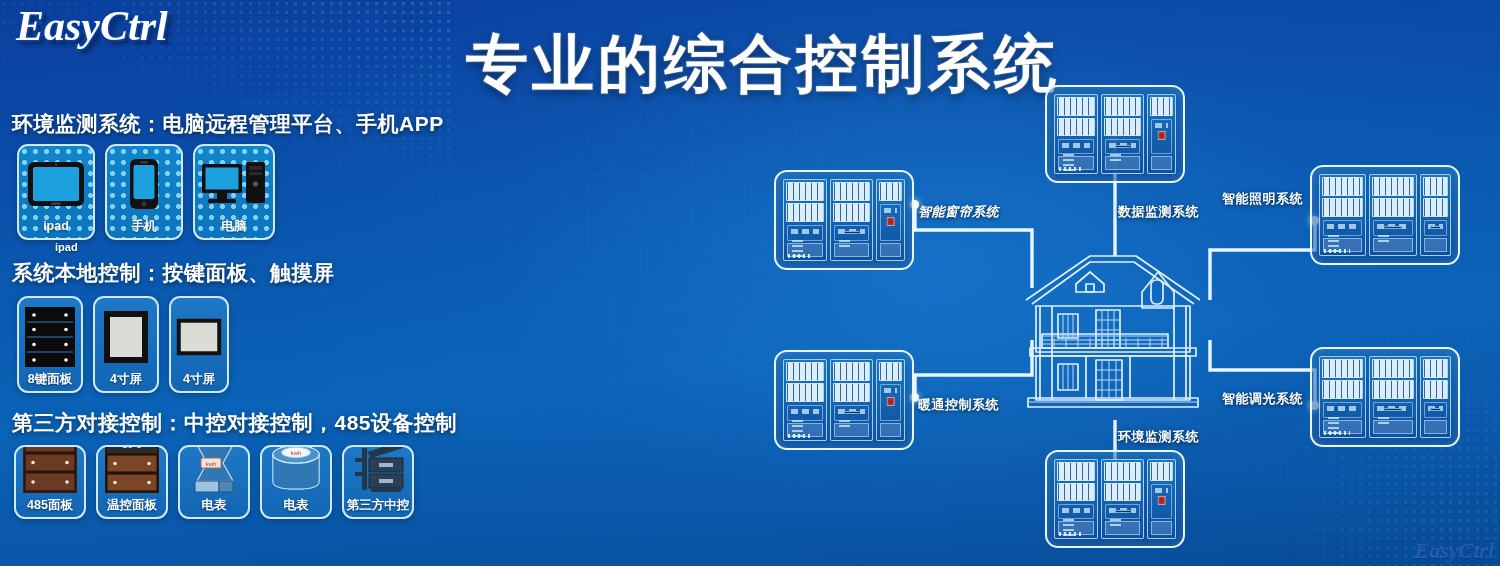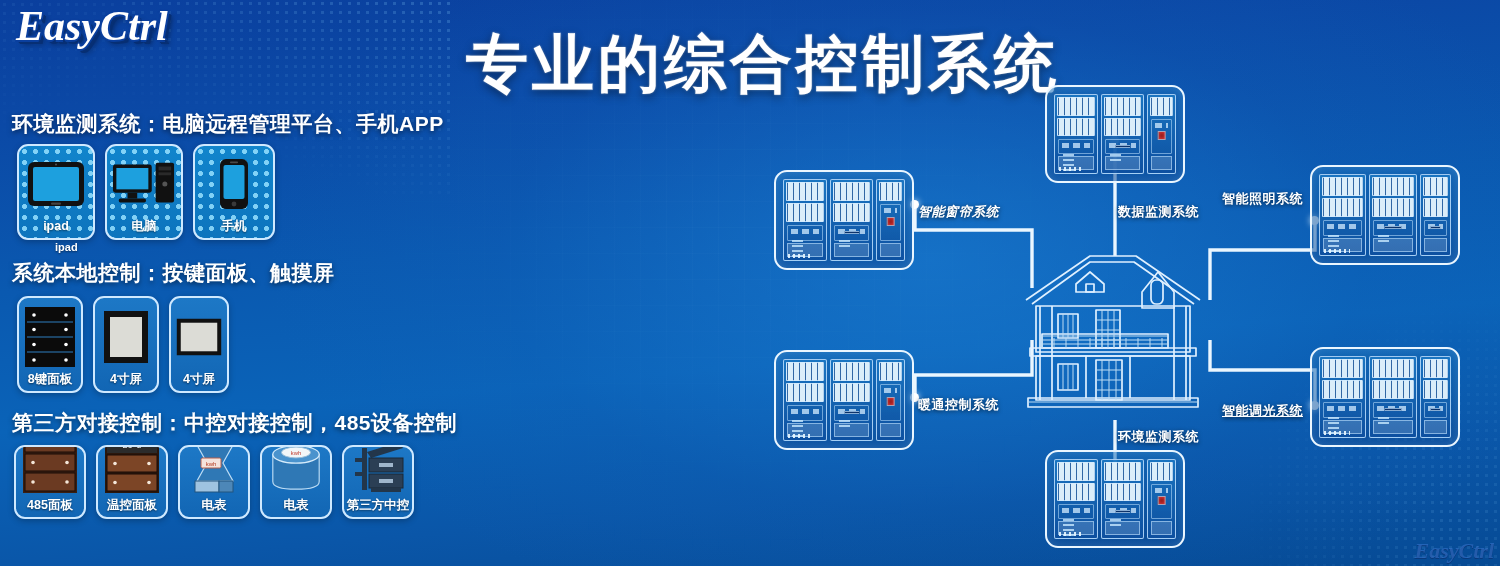--- a/index.html
+++ b/index.html
@@ -211,44 +211,44 @@
           <rect x="6" y="6" width="46" height="34" rx="2" fill="#1da0de"></rect>
           <rect x="24" y="41.5" width="10" height="2.2" rx="1" fill="#444"></rect>
           <circle cx="29" cy="3.6" r="1" fill="#555"></circle>
         </svg>
       </div>
       <div class="cap">ipad</div>
     </div>
 
     <div class="dev-card dotted">
       <div class="art">
+        <svg width="30" height="52" viewBox="0 0 30 52">
+          <rect x="1" y="1" width="28" height="50" rx="6" fill="#111"></rect>
+          <rect x="4.5" y="7" width="21" height="34" rx="2" fill="#1da0de"></rect>
+          <circle cx="15" cy="46" r="2.4" fill="#3a3a3a"></circle>
+          <rect x="11" y="3.6" width="8" height="1.6" rx=".8" fill="#4a4a4a"></rect>
+        </svg>
+      </div>
+      <div class="cap">手机</div>
+    </div>
+
+    <div class="dev-card dotted">
+      <div class="art">
         <svg width="66" height="48" viewBox="0 0 66 48">
           <rect x="1" y="4" width="40" height="29" rx="2.5" fill="#111"></rect>
           <rect x="4.5" y="7.5" width="33" height="22" fill="#1da0de"></rect>
           <rect x="16" y="33" width="10" height="6" fill="#111"></rect>
           <rect x="7" y="39" width="28" height="4" rx="1.6" fill="#111"></rect>
           <rect x="45" y="2" width="19" height="41" rx="2" fill="#111"></rect>
           <rect x="48" y="6" width="13" height="4" fill="#2a2a2a"></rect>
           <rect x="48" y="12" width="13" height="3" fill="#2a2a2a"></rect>
           <circle cx="54.5" cy="24" r="2.6" fill="#555"></circle>
         </svg>
       </div>
       <div class="cap">电脑</div>
-    </div>
-
-    <div class="dev-card dotted">
-      <div class="art">
-        <svg width="30" height="52" viewBox="0 0 30 52">
-          <rect x="1" y="1" width="28" height="50" rx="6" fill="#111"></rect>
-          <rect x="4.5" y="7" width="21" height="34" rx="2" fill="#1da0de"></rect>
-          <circle cx="15" cy="46" r="2.4" fill="#3a3a3a"></circle>
-          <rect x="11" y="3.6" width="8" height="1.6" rx=".8" fill="#4a4a4a"></rect>
-        </svg>
-      </div>
-      <div class="cap">手机</div>
     </div>
   </div>
   <div class="ipad-sub">ipad</div>
 
   <div class="sec-head" id="head-local">系统本地控制：按键面板、触摸屏</div>
 
   <div class="card-row" id="row-local">
 
 
     <div class="dev-card">
@@ -602,21 +602,21 @@
         <div class="mod slim">
             <div class="term"></div>
             <div class="term"></div>
             <div class="face">
               <span class="disp"></span>
             </div>
             <div class="foot"></div>
           </div>
       </div>
     </div>
-    <div class="diag-label" style="left:482px; top:342px;text-decoration:underline;">智能调光系统</div>
+    <div class="diag-label" style="left:482px; top:330px;">智能调光系统</div>
 
     <div class="node" style="left:305px; top:390px; width:140px; height:98px;">
       <div class="din">
         <div class="mod">
             <div class="term"></div>
             <div class="term"></div>
             <div class="face">
               <span class="leds">
                 <i></i>
                 <i></i>

